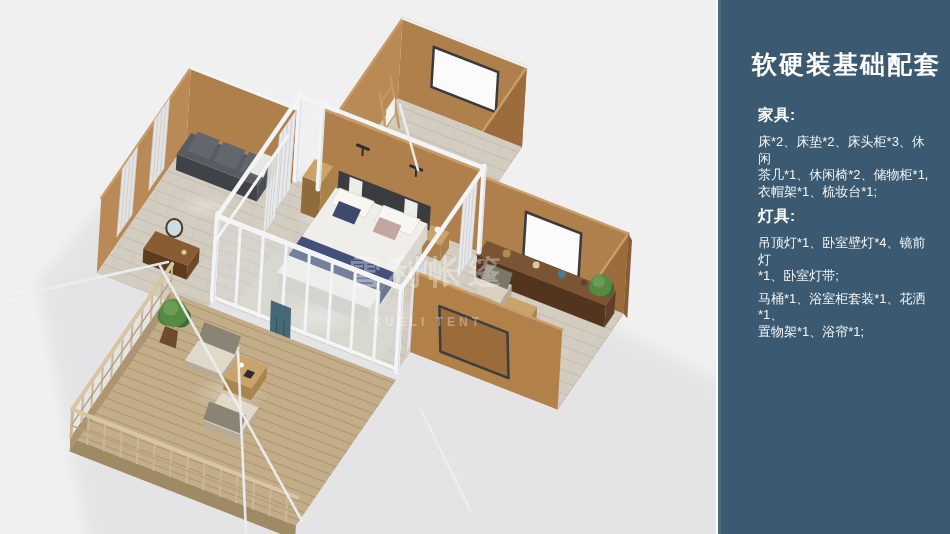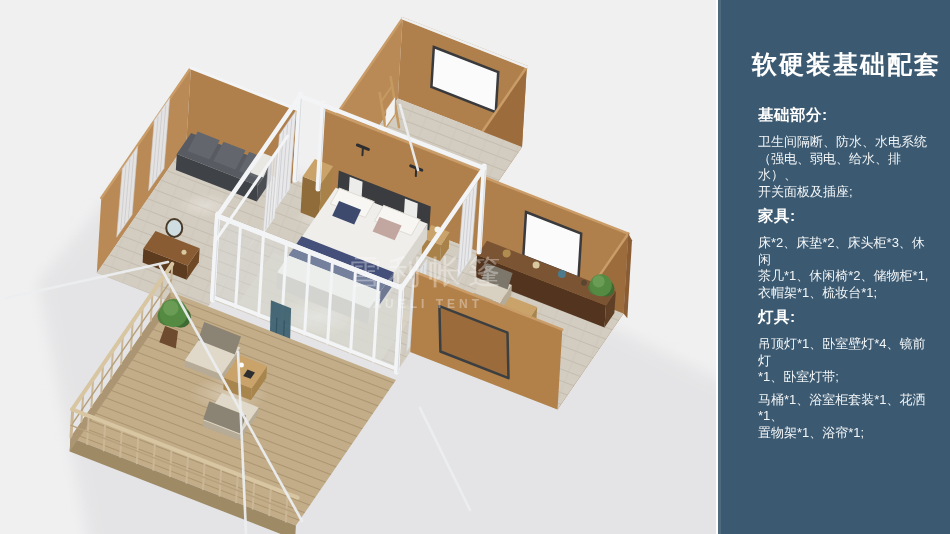--- a/index.html
+++ b/index.html
@@ -7,22 +7,22 @@
               font-family:"Liberation Sans", sans-serif; }
   .page { position:relative; width:950px; height:534px; background:#f0f0f1; }
 
   
   .stage { position:absolute; left:0; top:0; width:716px; height:534px;
            background:#f0f0f1; overflow:hidden; }
   .stage svg { display:block; }
 
   .watermark { position:absolute; left:330px; top:250px; width:196px;
                text-align:center; color:#ffffff; opacity:.34; pointer-events:none; }
-  .watermark .wm-cn { font-size:33px; font-weight:normal; letter-spacing:7px; }
-  .watermark .wm-en { font-size:12px; font-weight:bold; letter-spacing:4px; margin-top:2px; }
+  .watermark .wm-cn { font-size:33px; font-weight:bold; letter-spacing:7px; }
+  .watermark .wm-en { font-size:12px; font-weight:bold; letter-spacing:4px; margin-top:20px; }
 
   
   .sidebar { position:absolute; left:716px; top:0; width:234px; height:534px;
              background:#3b5970; border-left:2px solid #ffffff; color:#ffffff; }
   .sidebar::before { content:""; position:absolute; left:0; top:0; bottom:0;
                      width:3px; background:#4e6a7d; }
   .sb-title { padding:48px 10px 0 34px; font-size:25px; font-weight:bold;
               letter-spacing:2px; white-space:nowrap; }
   .sb-sections { padding:0 16px 0 40px; }
   .sec { margin-top:6px; }
@@ -294,26 +294,20 @@
     <div class="watermark">
       <div class="wm-cn">雪利帐篷</div>
       <div class="wm-en">XUELI TENT</div>
     </div>
   </div>
 
   <div class="sidebar">
     <div class="sb-title">软硬装基础配套</div>
     <div class="sb-sections">
       <div class="sec">
-        <div class="sec-h">基础部分:</div>
-        <div class="sec-b">卫生间隔断、防水、水电系统
-（强电、弱电、给水、排水）、
-开关面板及插座;</div>
-      </div>
-      <div class="sec">
         <div class="sec-h">家具:</div>
         <div class="sec-b">床*2、床垫*2、床头柜*3、休闲
 茶几*1、休闲椅*2、储物柜*1,
 衣帽架*1、梳妆台*1;</div>
       </div>
       <div class="sec">
         <div class="sec-h">灯具:</div>
         <div class="sec-b">吊顶灯*1、卧室壁灯*4、镜前灯
 *1、卧室灯带;</div>
       </div>

